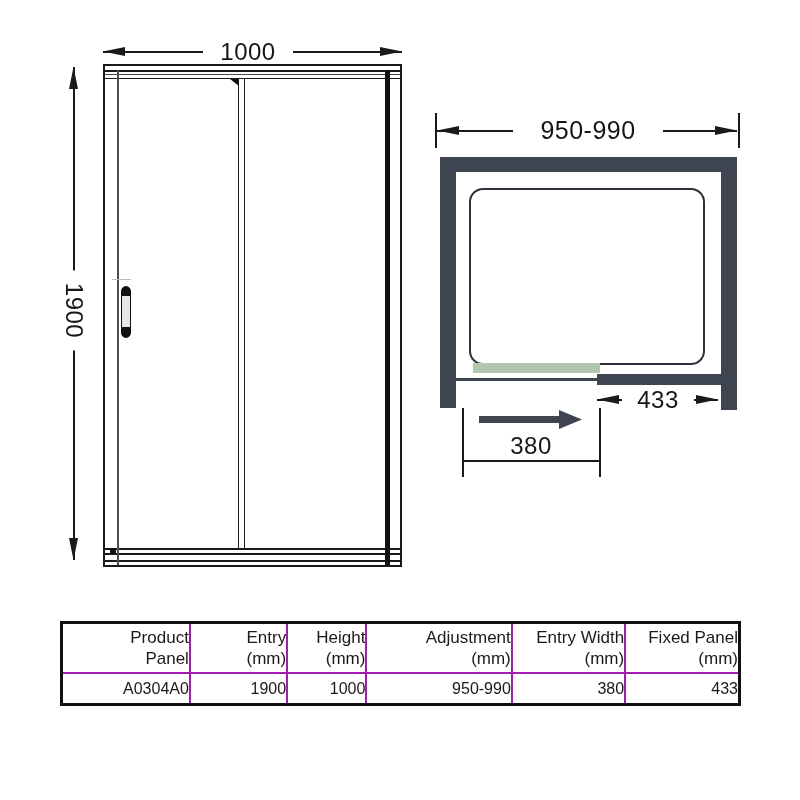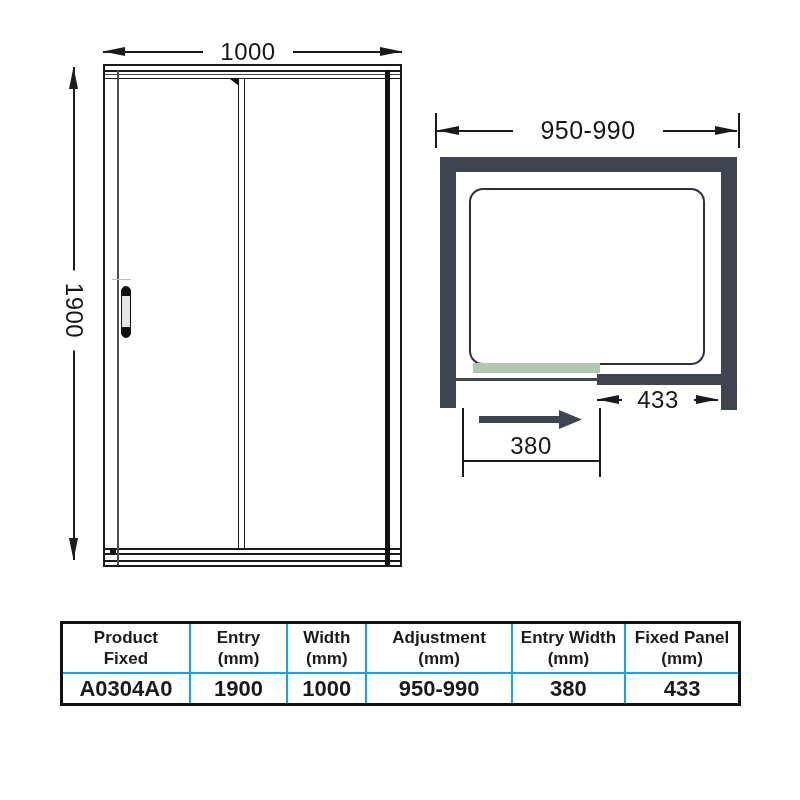--- a/index.html
+++ b/index.html
@@ -24,25 +24,25 @@
   .greenpanel{position:absolute;left:473px;top:363px;width:127px;height:10px;background:#b2c7b0;}
   .handle{position:absolute;left:121px;top:286px;width:10px;height:52px;border:1.5px solid #111;
           border-radius:5px;box-sizing:border-box;
           background:linear-gradient(#111 0 9px,#e6e6e6 9px 40px,#111 40px 100%);}
   .roller{position:absolute;left:230px;top:79px;width:9px;height:7px;background:#111;
           clip-path:polygon(0 0,100% 0,100% 100%);}
   .rot90{transform:rotate(90deg);}
   
   .spec{position:absolute;left:60px;top:621px;width:681px;border-collapse:collapse;
         table-layout:fixed;background:#fff;}
-  .spec th,.spec td{border:2px solid #0ea5e9;text-align:center;vertical-align:middle;
-        font-weight:bold;padding:0;overflow:hidden;white-space:nowrap;}
+  .spec th,.spec td{border:2px solid #a21caf;text-align:right;vertical-align:middle;
+        font-weight:normal;padding:0;overflow:hidden;white-space:nowrap;}
   .spec{border:3px solid #111;}
   .spec th{height:48px;font-size:17px;line-height:21px;}
-  .spec td{height:29px;font-size:22px;}
+  .spec td{height:29px;font-size:16px;}
   .spec .h-line{display:block;}
 </style>
 </head>
 <body>
 
 <div class="canvas">
 
   <div class="abs" style="left:0;top:0;width:430px;height:600px;">
 
     <div class="hl" style="left:103px;top:51px;width:299px;"></div>
@@ -116,28 +116,28 @@
         <col style="width:97px">
         <col style="width:79px">
       <col style="width:145px">
         <col style="width:113px">
         <col style="width:114px">
     </colgroup>
     <thead>
       <tr>
         <th>
           <span class="h-line">Product</span>
-          <span class="h-line">Fixed</span>
+          <span class="h-line">Panel</span>
         </th>
         <th>
           <span class="h-line">Entry</span>
           <span class="h-line">(mm)</span>
         </th>
         <th>
-          <span class="h-line">Width</span>
+          <span class="h-line">Height</span>
           <span class="h-line">(mm)</span>
         </th>
         <th>
           <span class="h-line">Adjustment</span>
           <span class="h-line">(mm)</span>
         </th>
         <th>
           <span class="h-line">Entry Width</span>
           <span class="h-line">(mm)</span>
         </th>

